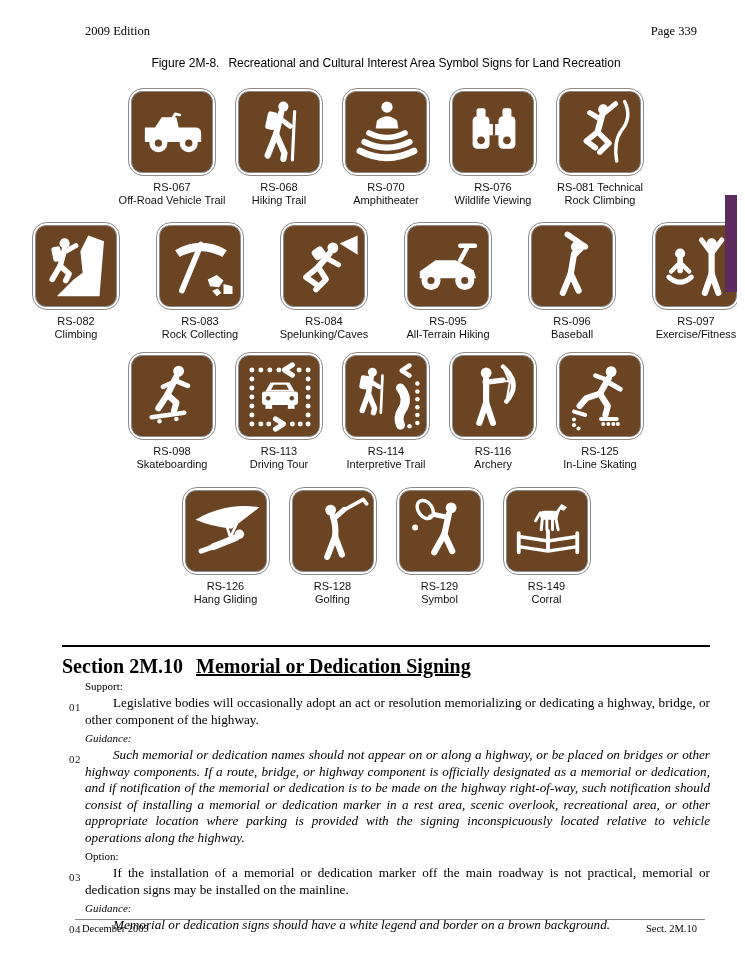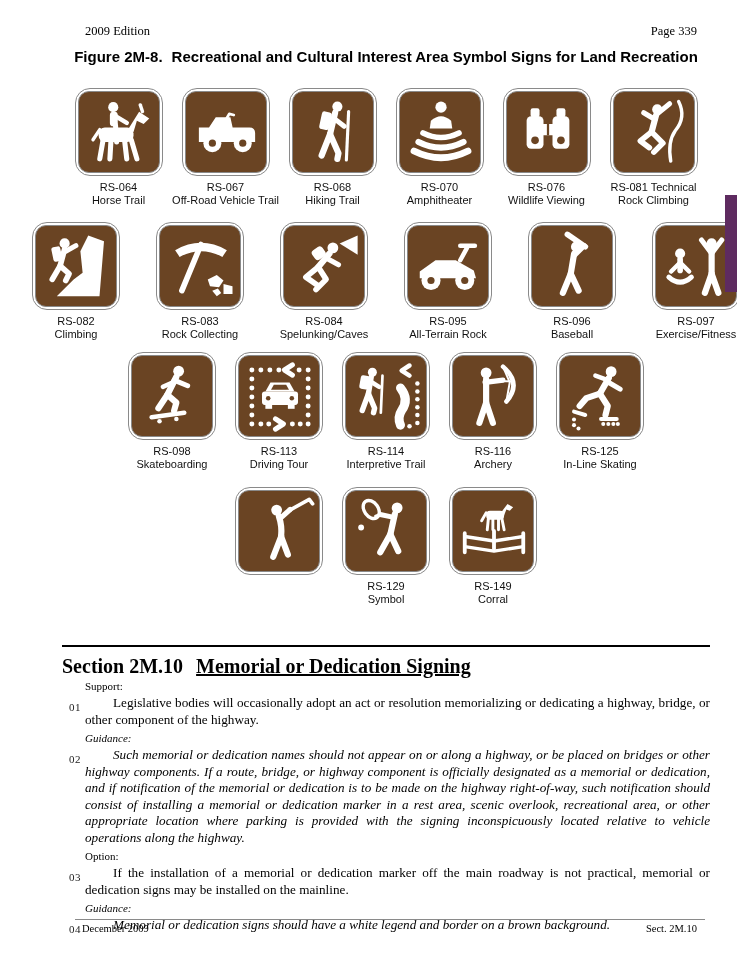--- a/index.html
+++ b/index.html
@@ -4,22 +4,22 @@
 <style>
   html,body{margin:0;padding:0;background:#fff;}
   .page{position:relative;width:737px;height:967px;background:#fff;overflow:hidden;
         font-family:"Liberation Serif",serif;color:#000;}
 
   
   .header{position:absolute;top:24px;left:85px;right:40px;display:flex;
           justify-content:space-between;font-size:12.5px;}
 
   
-  .fig-title{position:absolute;top:48px;left:62px;width:648px;text-align:center;
-             font-family:"Liberation Sans",sans-serif;font-weight:bold;font-size:15px;}
+  .fig-title{position:absolute;top:56px;left:62px;width:648px;text-align:center;
+             font-family:"Liberation Sans",sans-serif;font-weight:normal;font-size:12px;}
   .fig-label{margin-right:9px;}
 
   
   .sign-grid{position:absolute;top:88px;left:62px;width:648px;}
   .sign-row{display:flex;justify-content:center;gap:19px;}
   .row-0{margin-bottom:16px;} .row-1{margin-bottom:12px;gap:36px;} .row-2{margin-bottom:17px;}
   .sign-cell{width:88px;height:118px;position:relative;flex:0 0 auto;}
   .sign-tile{width:88px;height:88px;box-sizing:border-box;border:1px solid #8a8a8a;
              border-radius:15px;background:#fff;padding:2px;}
   .sign-inner{width:100%;height:100%;box-sizing:border-box;background:var(--brown);
@@ -64,41 +64,20 @@
   <div class="fig-title">
     <span class="fig-label">Figure 2M-8.</span><span>Recreational and Cultural Interest Area Symbol Signs for Land Recreation</span>
   </div>
 
   <div id="sign-grid" class="sign-grid">
       <div class="sign-row row-0">
         <div class="sign-cell">
           <div class="sign-tile">
             <div class="sign-inner">
               <svg viewBox="0 0 64 64">
-                <circle cx="26" cy="9" r="4.5" fill="#FFFFFF"></circle>
-                <rect x="23" y="13" width="7" height="13" rx="3" fill="#FFFFFF"></rect>
-                <path d="M28 17 L38 23" stroke="#FFFFFF" fill="none" stroke-linecap="round" stroke-linejoin="round" stroke-width="4"></path>
-                <rect x="13" y="27" width="31" height="13" rx="5.5" fill="#FFFFFF"></rect>
-                <path d="M39 29 L49 13 L58 19 L53 24 L47 21 L44 31 Z" fill="#FFFFFF"></path>
-                <path d="M52 13 L50 7" stroke="#FFFFFF" fill="none" stroke-linecap="round" stroke-linejoin="round" stroke-width="3"></path>
-                <path d="M17 38 L14 55 M24 38 L23 55 M36 38 L38 55 M42 38 L47 55" stroke="#FFFFFF" fill="none" stroke-linecap="round" stroke-linejoin="round" stroke-width="4.5"></path>
-                <path d="M14 29 L8 38" stroke="#FFFFFF" fill="none" stroke-linecap="round" stroke-linejoin="round" stroke-width="3"></path>
-                <path d="M28 25 L29 40" stroke="#FFFFFF" fill="none" stroke-linecap="round" stroke-linejoin="round" stroke-width="4.5"></path>
-              </svg>
-            </div>
-          </div>
-          <div class="sign-label">
-            <div>RS-064</div>
-            <div>Horse Trail</div>
-          </div>
-        </div>
-        <div class="sign-cell">
-          <div class="sign-tile">
-            <div class="sign-inner">
-              <svg viewBox="0 0 64 64">
                 <path d="M7 27 h9 l6 -9 h13 l2 9 h15 q5 0 5 5 v8 h-50 z" fill="#FFFFFF"></path>
                 <path d="M30 22 l4 -7 l4 1" stroke="#FFFFFF" fill="none" stroke-linecap="round" stroke-linejoin="round" stroke-width="2.5"></path>
                 <circle cx="19" cy="41" r="8" fill="#FFFFFF"></circle>
                 <circle cx="19" cy="41" r="3.2" fill="#6A4423"></circle>
                 <circle cx="46" cy="41" r="8" fill="#FFFFFF"></circle>
                 <circle cx="46" cy="41" r="3.2" fill="#6A4423"></circle>
               </svg>
             </div>
           </div>
           <div class="sign-label">
@@ -244,21 +223,21 @@
                 <path d="M42 13 L55 13" stroke="#FFFFFF" fill="none" stroke-linecap="round" stroke-linejoin="round" stroke-width="4"></path>
                 <circle cx="16" cy="44" r="8.5" fill="#FFFFFF"></circle>
                 <circle cx="16" cy="44" r="3.2" fill="#6A4423"></circle>
                 <circle cx="46" cy="44" r="8.5" fill="#FFFFFF"></circle>
                 <circle cx="46" cy="44" r="3.2" fill="#6A4423"></circle>
               </svg>
             </div>
           </div>
           <div class="sign-label">
             <div>RS-095</div>
-            <div>All-Terrain Rock</div>
+            <div>All-Terrain Hiking</div>
           </div>
         </div>
         <div class="sign-cell">
           <div class="sign-tile">
             <div class="sign-inner">
               <svg viewBox="0 0 64 64">
                 <circle cx="35" cy="14" r="4.8" fill="#FFFFFF"></circle>
                 <path d="M33 20 L30 38" stroke="#FFFFFF" fill="none" stroke-linecap="round" stroke-linejoin="round" stroke-width="5.5"></path>
                 <path d="M30 38 L23 55 M30 38 L37 53" stroke="#FFFFFF" fill="none" stroke-linecap="round" stroke-linejoin="round" stroke-width="5.5"></path>
                 <path d="M33 22 L42 13" stroke="#FFFFFF" fill="none" stroke-linecap="round" stroke-linejoin="round" stroke-width="4.5"></path>
@@ -436,27 +415,48 @@
             <div>RS-125</div>
             <div>In-Line Skating</div>
           </div>
         </div>
       </div>
       <div class="sign-row row-3">
         <div class="sign-cell">
           <div class="sign-tile">
             <div class="sign-inner">
               <svg viewBox="0 0 64 64">
+                <path d="M4 21 Q32 5 61 10 L36 29 Q18 27 4 21 Z" fill="#FFFFFF"></path>
+                <path d="M30 21 L35 37 L45 15" stroke="#FFFFFF" fill="none" stroke-linecap="round" stroke-linejoin="round" stroke-width="2.4"></path>
+                <circle cx="43" cy="34" r="4.2" fill="#FFFFFF"></circle>
+                <path d="M40 37 L20 45" stroke="#FFFFFF" fill="none" stroke-linecap="round" stroke-linejoin="round" stroke-width="6"></path>
+                <path d="M20 45 L9 49" stroke="#FFFFFF" fill="none" stroke-linecap="round" stroke-linejoin="round" stroke-width="4.5"></path>
+              </svg>
+            </div>
+          </div>
+          <div class="sign-label">
+            <div>RS-126</div>
+            <div>Hang Gliding</div>
+          </div>
+        </div>
+        <div class="sign-cell">
+          <div class="sign-tile">
+            <div class="sign-inner">
+              <svg viewBox="0 0 64 64">
                 <circle cx="29" cy="12.5" r="4.8" fill="#FFFFFF"></circle>
                 <path d="M31 18 Q34 27 33 36" stroke="#FFFFFF" fill="none" stroke-linecap="round" stroke-linejoin="round" stroke-width="5.5"></path>
                 <path d="M33 36 L26 54 M33 36 L39 52" stroke="#FFFFFF" fill="none" stroke-linecap="round" stroke-linejoin="round" stroke-width="5.5"></path>
                 <path d="M32 20 L41 12" stroke="#FFFFFF" fill="none" stroke-linecap="round" stroke-linejoin="round" stroke-width="4.5"></path>
                 <path d="M40 13 L58 3 L61 7" stroke="#FFFFFF" fill="none" stroke-linecap="round" stroke-linejoin="round" stroke-width="3.2"></path>
               </svg>
             </div>
+          </div>
+          <div class="sign-label">
+            <div>RS-128</div>
+            <div>Golfing</div>
           </div>
         </div>
         <div class="sign-cell">
           <div class="sign-tile">
             <div class="sign-inner">
               <svg viewBox="0 0 64 64">
                 <circle cx="41" cy="10.5" r="4.8" fill="#FFFFFF"></circle>
                 <path d="M39 16 L35 34" stroke="#FFFFFF" fill="none" stroke-linecap="round" stroke-linejoin="round" stroke-width="5.5"></path>
                 <path d="M38 19 L26 16.5" stroke="#FFFFFF" fill="none" stroke-linecap="round" stroke-linejoin="round" stroke-width="4.5"></path>
                 <ellipse cx="18" cy="12" rx="6.2" ry="8.8" transform="rotate(-35 18 12)" stroke="#FFFFFF" fill="none" stroke-linecap="round" stroke-linejoin="round" stroke-width="3"></ellipse>

